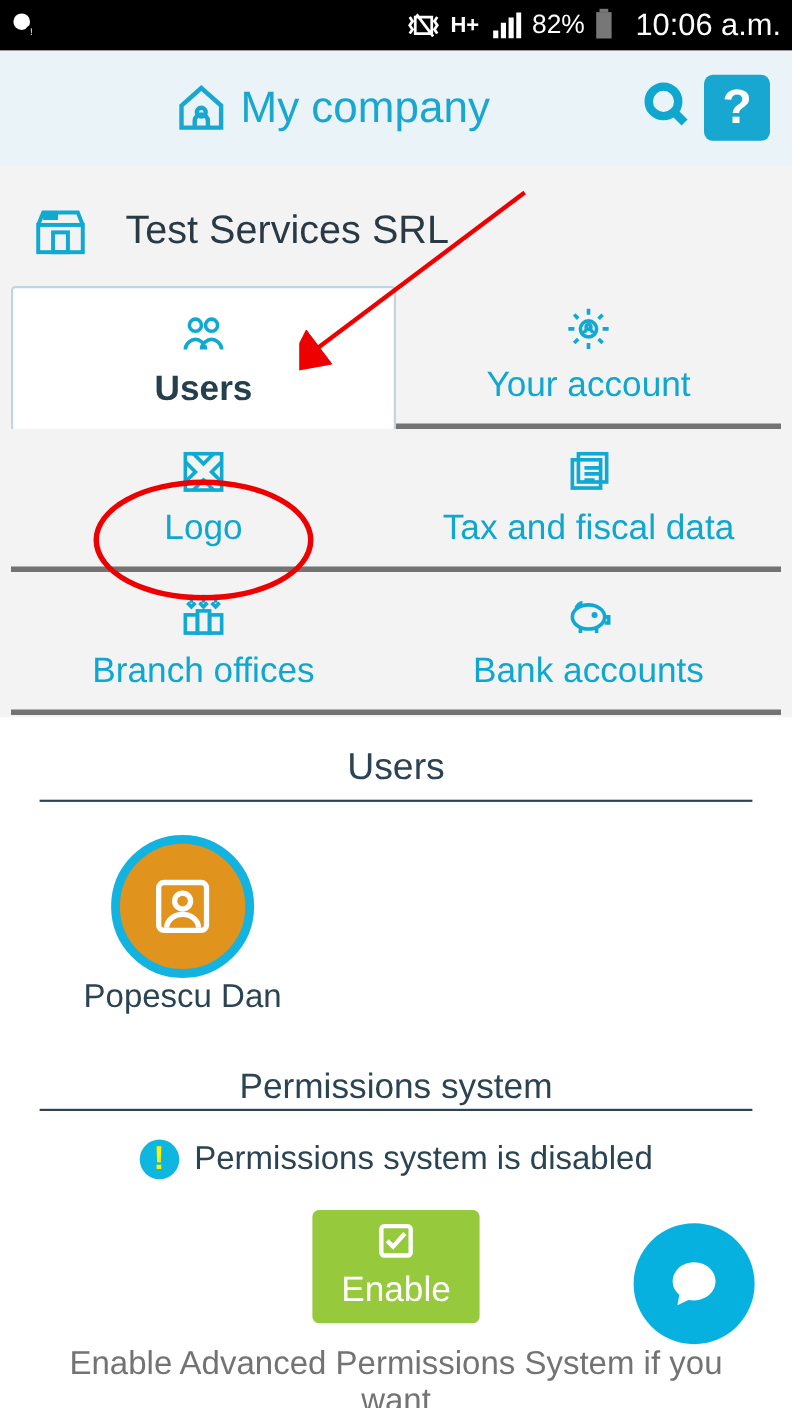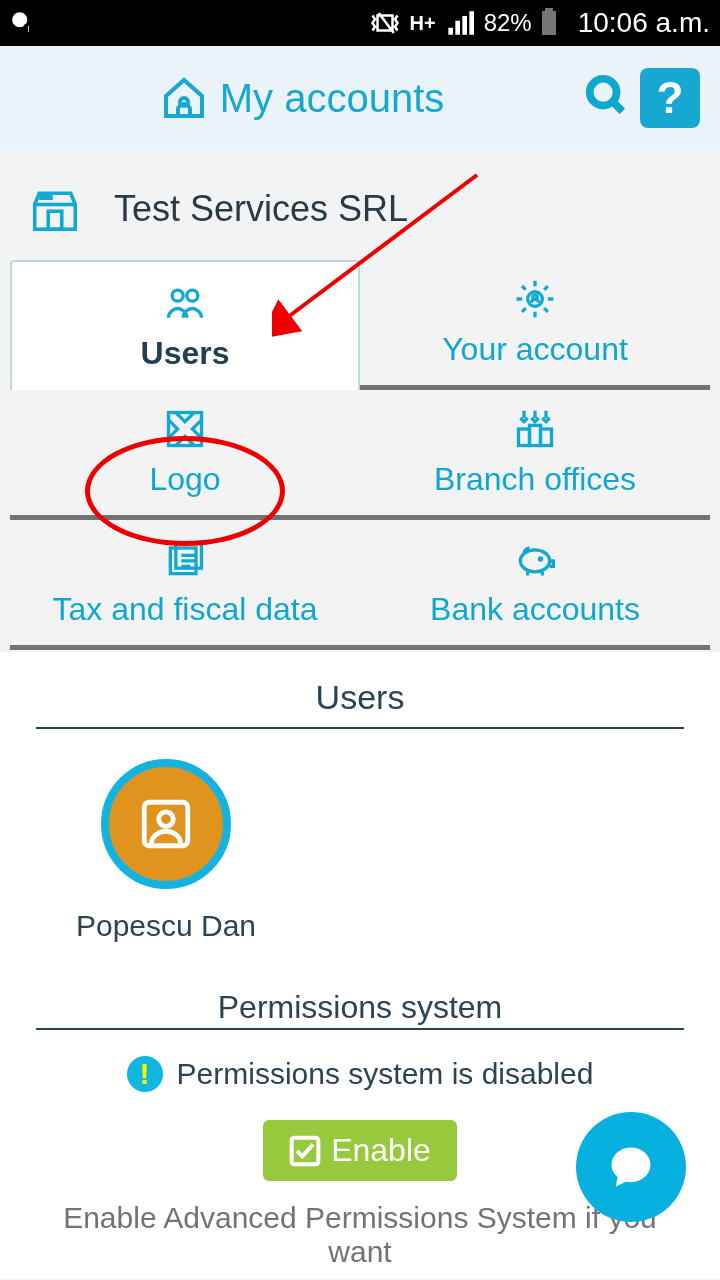--- a/index.html
+++ b/index.html
@@ -30,25 +30,25 @@
   .tab.active .lbl{color:#24404f;font-weight:600;}
   
   .annot-circle{position:absolute;border:5px solid #e00;border-radius:50%;width:200px;height:110px;left:85px;top:436px;pointer-events:none;}
   .annot-arrow{position:absolute;left:272px;top:170px;pointer-events:none;}
   
   .section{background:#fff;margin-top:2px;padding:26px 36px 10px;}
   .section-title{text-align:center;font-size:34px;color:#2b4453;border-bottom:2px solid #2b4453;padding-bottom:10px;margin-bottom:30px;}
   .avatar-wrap{display:flex;flex-direction:column;align-items:center;width:260px;}
   .avatar{width:130px;height:130px;border-radius:50%;background:#e0931d;border:8px solid #12b3e0;display:flex;align-items:center;justify-content:center;}
   .avatar svg{width:58px;height:58px;}
-  .user-name{margin-top:20px;font-size:30px;color:#2b4453;}
+  .user-name{font-size:30px;color:#2b4453;}
   .perm-title{text-align:center;font-size:32px;color:#2b4453;border-bottom:2px solid #2b4453;padding:6px 0 2px;margin:40px 0 26px;}
   .perm-status{display:flex;align-items:center;justify-content:center;gap:14px;font-size:30px;color:#2b4453;}
   .warn{width:36px;height:36px;border-radius:50%;background:#0eb6e0;display:flex;align-items:center;justify-content:center;color:#fff200;font-size:30px;font-weight:900;}
-  .enable-btn{margin:28px auto 10px;background:#97c93d;color:#fff;font-size:32px;font-weight:500;border:none;border-radius:6px;padding:12px 26px;display:flex;align-items:center;gap:10px;}
+  .enable-btn{margin:28px auto 10px;background:#97c93d;color:#fff;font-size:32px;font-weight:500;border:none;border-radius:6px;padding:12px 26px;display:flex;align-items:center;gap:10px;flex-direction:column;}
   .enable-btn svg{width:32px;height:32px;}
   .perm-desc{text-align:center;font-size:30px;color:#737373;margin-top:20px;padding:0 6px;}
   
   .fab{position:absolute;right:34px;bottom:58px;width:110px;height:110px;border-radius:50%;background:#07b1df;display:flex;align-items:center;justify-content:center;}
   .fab svg{width:52px;height:52px;}
 </style>
 </head>
 <body>
 
 <div class="status-bar">
@@ -74,21 +74,21 @@
   </div>
 </div>
 
 <div class="app-header">
   <div class="app-title-wrap">
     <svg width="48" height="48" viewBox="0 0 24 24" fill="none" stroke="#18a7d1" stroke-width="2">
         <path d="M3 11l9-8 9 8v10H3z"></path>
         <circle cx="12" cy="14" r="2"></circle>
         <path d="M9 21v-3a3 3 0 0 1 6 0v3"></path>
       </svg>
-    <span class="app-title">My accounts</span>
+    <span class="app-title">My company</span>
   </div>
   <div class="search-btn">
     <svg viewBox="0 0 24 24" fill="none" stroke="#0ea7cf" stroke-width="4">
         <circle cx="10" cy="10" r="7"></circle>
         <path d="M20 20l-5-5"></path>
       </svg>
   </div>
   <div class="help-btn">
       <span>?</span>
     </div>
@@ -124,34 +124,34 @@
   </div>
   <div class="tab">
     <svg viewBox="0 0 24 24" fill="none" stroke="#10a9d2" stroke-width="1.8">
         <rect x="3" y="3" width="18" height="18"></rect>
         <path d="M7 3l5 5 5-5M7 21l5-5 5 5M3 7l5 5-5 5M21 7l-5 5 5 5"></path>
       </svg>
     <span class="lbl">Logo</span>
   </div>
   <div class="tab">
     <svg viewBox="0 0 24 24" fill="none" stroke="#10a9d2" stroke-width="1.8">
+        <rect x="4" y="6" width="14" height="14"></rect>
+        <rect x="7" y="3" width="14" height="14"></rect>
+        <path d="M10 10h8M10 13h8M10 16h5"></path>
+      </svg>
+    <span class="lbl">Tax and fiscal data</span>
+  </div>
+  <div class="tab">
+    <svg viewBox="0 0 24 24" fill="none" stroke="#10a9d2" stroke-width="1.8">
         <path d="M6 2v4M12 2v4M18 2v4M4 6l2 2 2-2M10 6l2 2 2-2M16 6l2 2 2-2"></path>
         <rect x="3" y="12" width="6" height="9"></rect>
         <rect x="9" y="10" width="6" height="11"></rect>
         <rect x="15" y="12" width="6" height="9"></rect>
       </svg>
     <span class="lbl">Branch offices</span>
-  </div>
-  <div class="tab">
-    <svg viewBox="0 0 24 24" fill="none" stroke="#10a9d2" stroke-width="1.8">
-        <rect x="4" y="6" width="14" height="14"></rect>
-        <rect x="7" y="3" width="14" height="14"></rect>
-        <path d="M10 10h8M10 13h8M10 16h5"></path>
-      </svg>
-    <span class="lbl">Tax and fiscal data</span>
   </div>
   <div class="tab">
     <svg viewBox="0 0 24 24" fill="none" stroke="#10a9d2" stroke-width="1.8">
         <ellipse cx="12" cy="13" rx="8" ry="6"></ellipse>
         <path d="M20 13h2v3h-2M8 19v2M16 19v2M6 9c0-2 2-3 3-3M13 5a2 2 0 1 1 0 0"></path>
         <circle cx="15" cy="12" r="0.6" fill="#10a9d2"></circle>
       </svg>
     <span class="lbl">Bank accounts</span>
   </div>
 </div>

